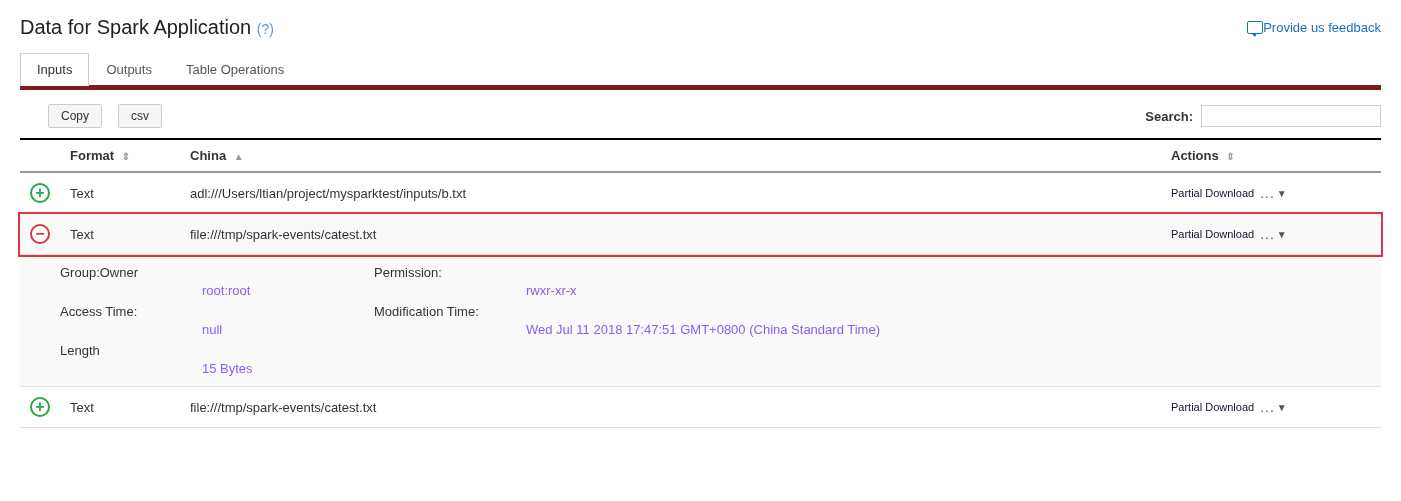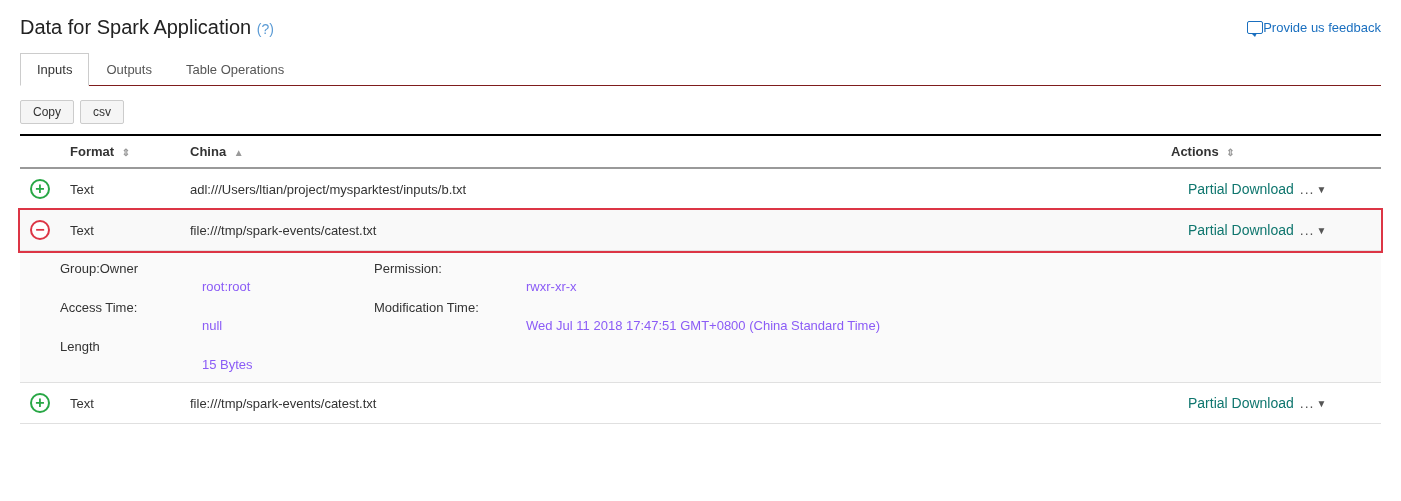--- a/index.html
+++ b/index.html
@@ -50,21 +50,21 @@
       bottom: -4px;
       left: 3px;
       width: 0;
       height: 0;
       border-left: 4px solid transparent;
       border-right: 2px solid transparent;
       border-top: 4px solid #1a6fbf;
     }
     .tabs {
       display: flex;
-      border-bottom: 1px solid #7f1d1d;
+      border-bottom: 5px solid #7f1d1d;
       margin-bottom: 14px;
     }
     .tab {
       padding: 8px 16px;
       cursor: pointer;
       border: 1px solid transparent;
       border-bottom: none;
       font-size: 13px;
       color: #555;
       background: none;
@@ -75,21 +75,21 @@
       margin-bottom: -1px;
       color: #333;
       background: #fff;
     }
     .toolbar {
       display: flex;
       justify-content: space-between;
       align-items: center;
       margin-bottom: 10px;
     }
-    .toolbar-left { display: flex; gap: 6px; }
+    .toolbar-left { display: flex; gap: 16px; margin-left: 28px; }
     .btn {
       padding: 4px 12px;
       border: 1px solid #ccc;
       background: #f5f5f5;
       cursor: pointer;
       font-size: 12px;
       border-radius: 2px;
       color: #333;
     }
     .search-area {
@@ -161,25 +161,24 @@
       display: flex;
       align-items: center;
       justify-content: center;
       cursor: pointer;
       color: #dc3545;
       font-size: 16px;
       font-weight: bold;
       line-height: 1;
     }
     .partial-download-link {
-      color: #0f766e;
+      color: #0f172a;
       text-decoration: none;
       cursor: pointer;
-      font-size: 14px;
-      margin-left: 17px;
+      font-size: 11px;
     }
     .action-dropdown {
       display: inline-flex;
       align-items: center;
       gap: 2px;
       margin-left: 6px;
       cursor: pointer;
       color: #555;
     }
     .action-dropdown .dots {
@@ -230,20 +229,24 @@
   <div class="tabs">
     <button class="tab active">Inputs</button>
     <button class="tab">Outputs</button>
     <button class="tab">Table Operations</button>
   </div>
 
   <div class="toolbar">
     <div class="toolbar-left">
       <button class="btn">Copy</button>
       <button class="btn">csv</button>
+    </div>
+    <div class="search-area">
+      <span class="search-label">Search:</span>
+      <input type="text" class="search-input" style="">
     </div>
   </div>
 
   <table>
     <thead>
       <tr>
         <th style="width:40px;"></th>
         <th style="width:120px;">
           <span>Format</span>
           <span class="sort-icon">⇕</span>

